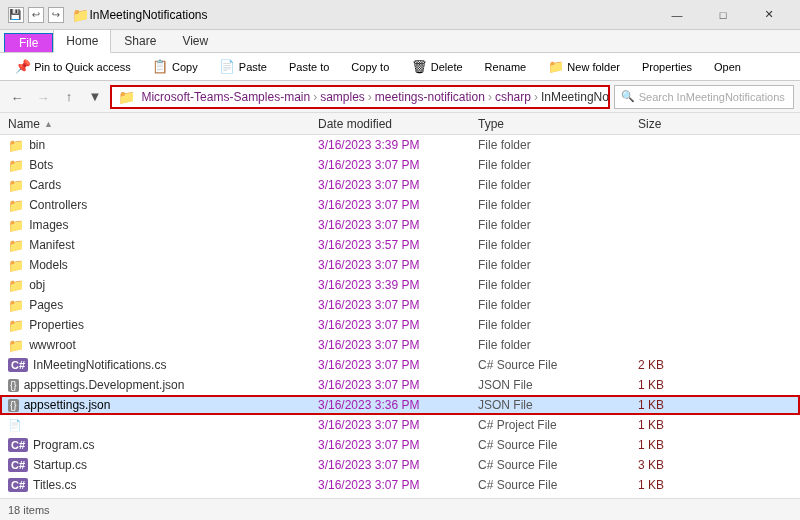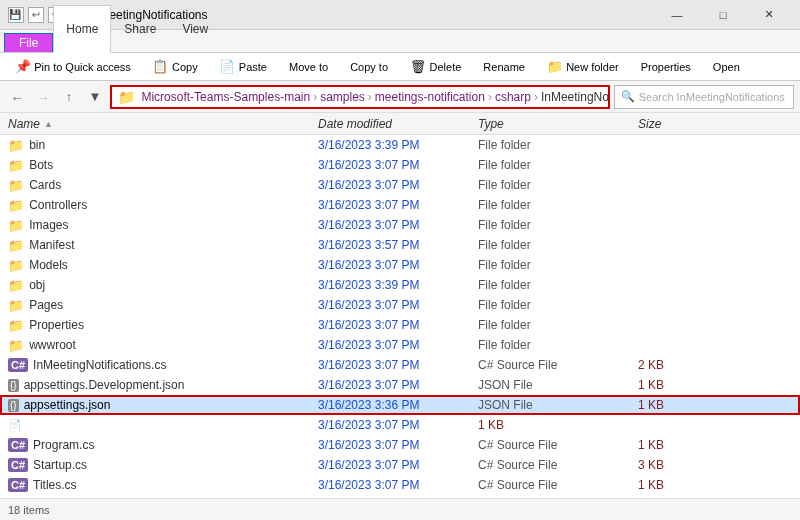--- a/index.html
+++ b/index.html
@@ -64,21 +64,21 @@
       background: #f5f5f5;
       border-bottom: 1px solid #ccc;
     }
     .ribbon-tabs {
       display: flex;
       height: 22px;
       align-items: flex-end;
       padding: 0 4px;
     }
     .ribbon-tab {
-      padding: 16px 12px;
+      padding: 4px 12px;
       font-size: 12px;
       cursor: pointer;
       border: 1px solid transparent;
       border-bottom: none;
       background: transparent;
       color: #333;
     }
     .ribbon-tab.active {
       background: #fff;
       border-color: #ccc;
@@ -186,21 +186,20 @@
     .column-header {
       display: flex;
       align-items: center;
       height: 22px;
       background: #f5f5f5;
       border-bottom: 1px solid #ddd;
       font-size: 12px;
       color: #333;
       font-weight: normal;
       user-select: none;
-      font-style: italic;
     }
     .col-name { width: 310px; padding: 0 8px; }
     .col-date { width: 160px; padding: 0 8px; }
     .col-type { width: 160px; padding: 0 8px; }
     .col-size { width: 80px; padding: 0 8px; }
     .col-header-item {
       display: flex;
       align-items: center;
       gap: 4px;
       cursor: pointer;
@@ -231,21 +230,21 @@
       white-space: nowrap;
     }
     .file-icon { font-size: 13px; }
     .folder-icon { color: #dcb24c; }
     .cs-icon { color: #7B5EA7; }
     .json-icon { color: #888; }
     .csproj-icon { color: #888; }
     .col-date-cell {
       width: 160px;
       padding: 0 8px;
-      color: #1d4ed8;
+      color: #a21caf;
     }
     .col-type-cell {
       width: 160px;
       padding: 0 8px;
       color: #555;
     }
     .col-size-cell {
       width: 80px;
       padding: 0 8px;
       color: #7f1d1d;
@@ -298,21 +297,21 @@
     </div>
     <div class="ribbon-btn">
       <span class="ribbon-icon">📋</span>
       <span>Copy</span>
     </div>
     <div class="ribbon-btn">
       <span class="ribbon-icon">📄</span>
       <span>Paste</span>
     </div>
     <div class="ribbon-btn">
-      <span>Move to</span>
+      <span>Paste to</span>
     </div>
     <div class="ribbon-btn">
       <span>Copy to</span>
     </div>
     <div class="ribbon-btn">
       <span class="ribbon-icon">🗑</span>
       <span>Delete</span>
     </div>
     <div class="ribbon-btn">
       <span>Rename</span>
@@ -504,20 +503,21 @@
     </div>
     <div class="col-date-cell">3/16/2023 3:36 PM</div>
     <div class="col-type-cell">JSON File</div>
     <div class="col-size-cell">1 KB</div>
   </div>
       <div class="file-row">
     <div class="col-name-cell">
       <span class="file-icon csproj-icon" style="font-size:11px;">📄</span>
     </div>
     <div class="col-date-cell">3/16/2023 3:07 PM</div>
+    <div class="col-type-cell">C# Project File</div>
     <div class="col-size-cell">1 KB</div>
   </div>
       <div class="file-row">
     <div class="col-name-cell">
       <span class="file-icon cs-icon" style="font-size:11px;background:#7B5EA7;color:white;padding:1px 3px;border-radius:2px;font-weight:bold;">C#</span>
       <span>Program.cs</span>
     </div>
     <div class="col-date-cell">3/16/2023 3:07 PM</div>
     <div class="col-type-cell">C# Source File</div>
     <div class="col-size-cell">1 KB</div>

